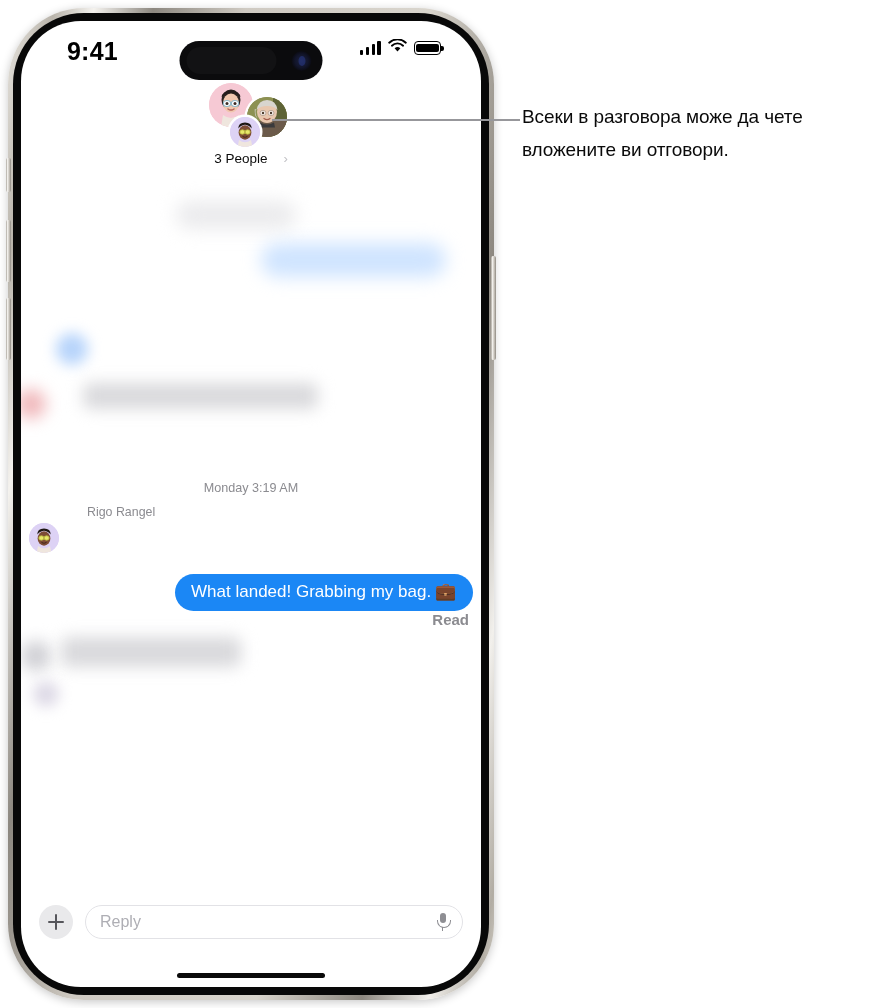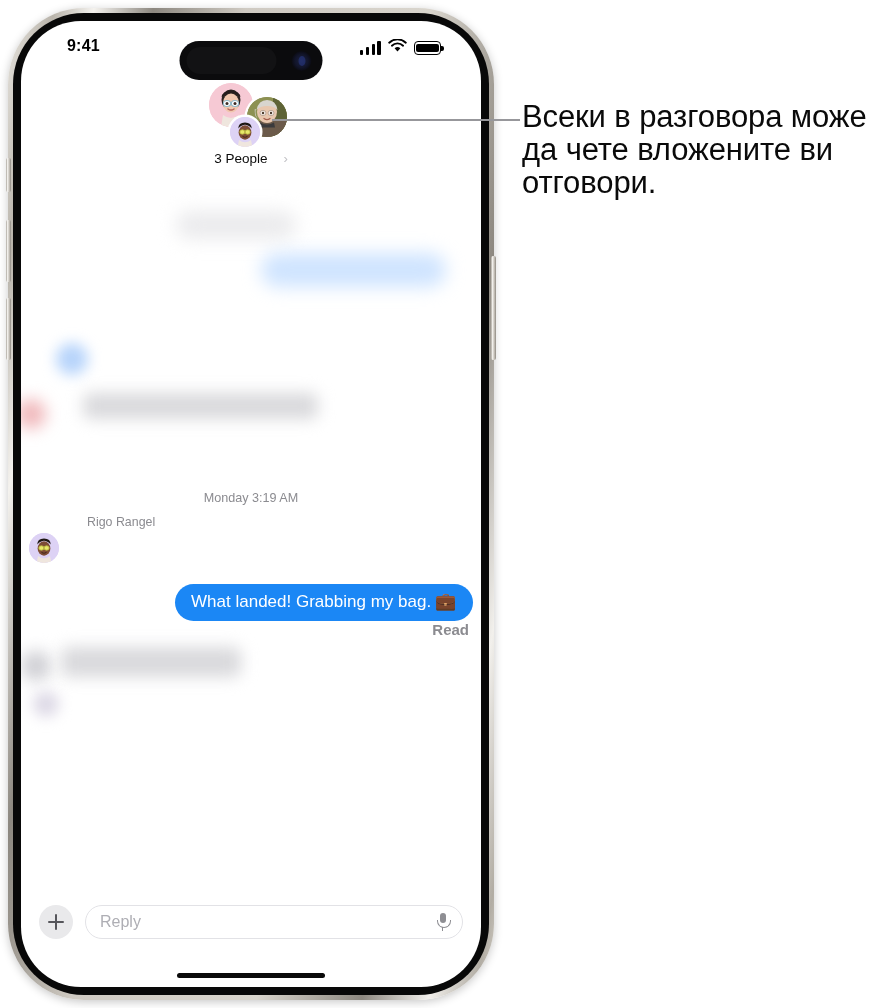--- a/index.html
+++ b/index.html
@@ -70,21 +70,21 @@
     position: absolute;
     left: 0; top: 0;
     width: 100%;
     height: 58px;
     z-index: 6;
   }
   .clock {
     position: absolute;
     left: 46px;
     top: 16px;
-    font-size: 16px;
+    font-size: 25px;
     font-weight: bold;
     color: #000;
     letter-spacing: 0.2px;
   }
   .status-right {
     position: absolute;
     right: 40px;
     top: 18px;
     display: flex;
     align-items: center;
@@ -201,21 +201,21 @@
     color: #c2c2c6;
     font-size: 13px;
     line-height: 1;
     transform: translateY(-0.5px);
   }
 
   
   .thread {
     position: absolute;
     left: 0;
-    top: 160px;
+    top: 150px;
     width: 100%;
     bottom: 110px;
     padding: 0 14px;
     box-sizing: border-box;
     text-decoration: underline;
   }
 
   .blur-row { position: absolute; }
 
   .blur-bubble-blue {
@@ -423,21 +423,21 @@
     width: 248px;
     height: 2px;
     background: #97979b;
     z-index: 9;
   }
   .callout-text {
     position: absolute;
     left: 522px;
     top: 100px;
     width: 345px;
-    font-size: 31px;
+    font-size: 19px;
     line-height: 33px;
     color: #0a0a0a;
     letter-spacing: -0.1px;
   }
 </style>
 </head>
 <body>
 
 <div id="root">
 

